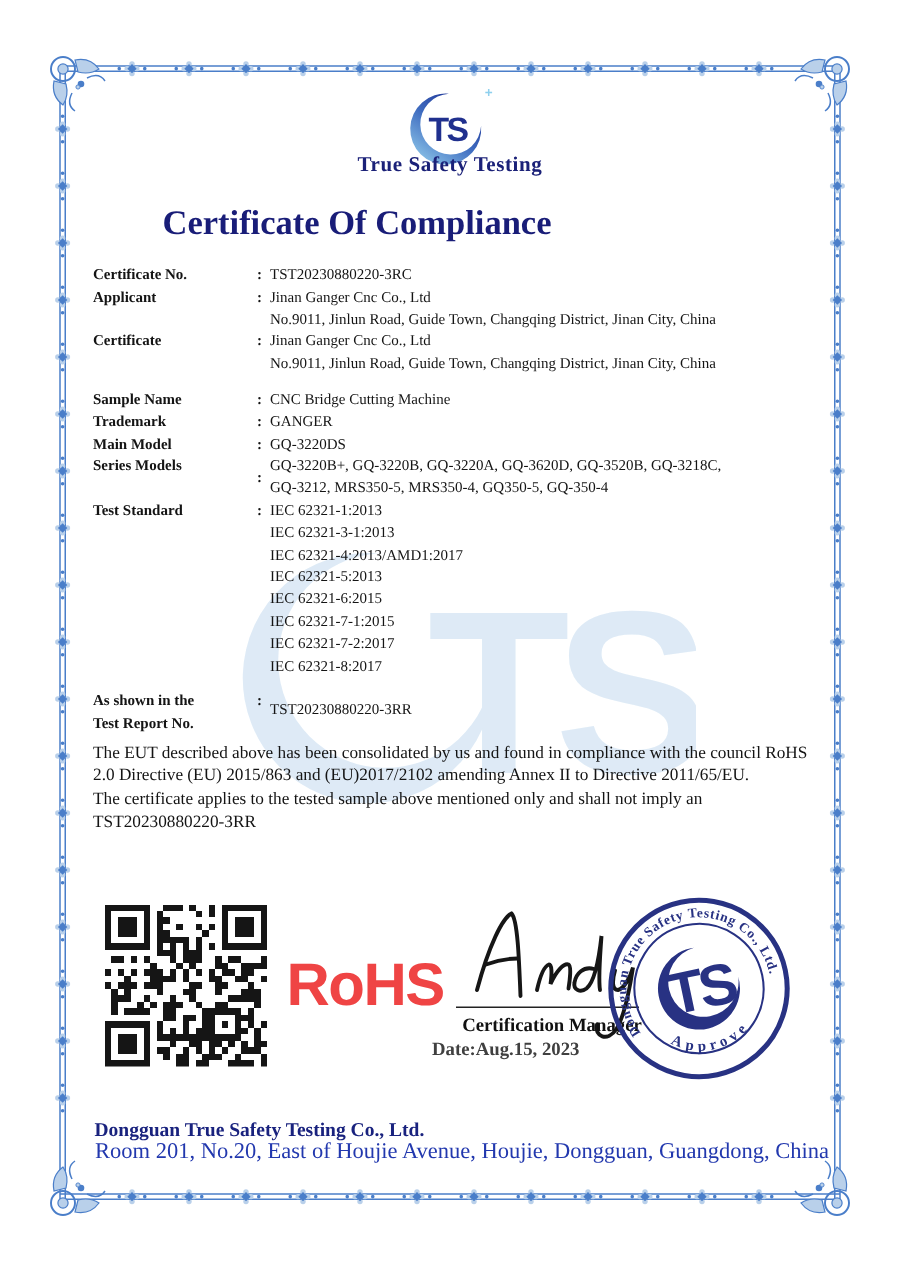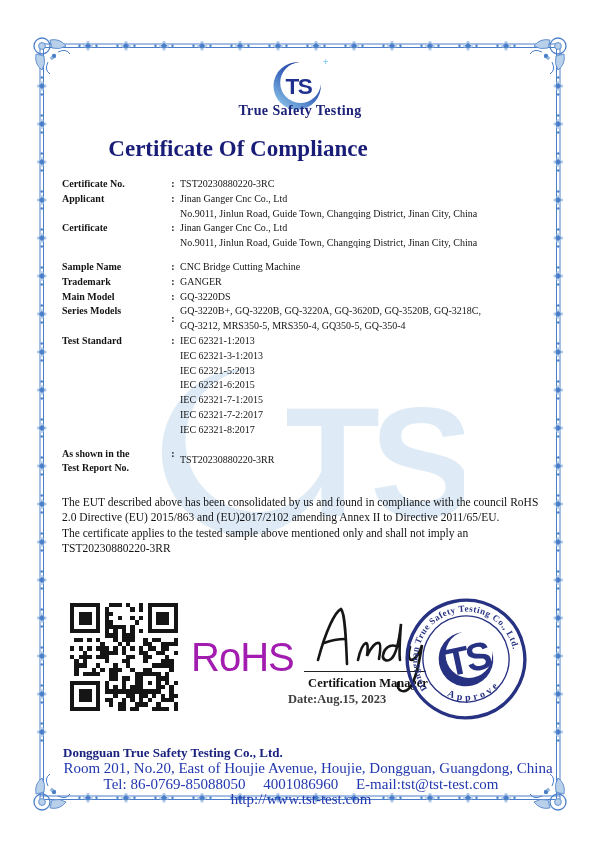--- a/index.html
+++ b/index.html
@@ -25,21 +25,21 @@
   .fcol.mid{align-self:center;}
   .fval.voff{padding-top:6px;}
 
   
   #statement{position:absolute;left:62px;top:495px;width:480px;font-size:11.5px;line-height:15.3px;color:#141414;}
   #statement .just{text-align:justify;text-align-last:justify;}
 
   
   #qr{position:absolute;left:70px;top:603px;}
   #rohs{position:absolute;left:191px;top:637px;font-family:"Liberation Sans",sans-serif;
-        font-weight:normal;font-size:40px;letter-spacing:-1px;color:#a21caf;line-height:1;}
+        font-weight:bold;font-size:40px;letter-spacing:-1px;color:#ef4444;line-height:1;}
   #sig-svg{position:absolute;left:288px;top:596px;}
   #sig-line{position:absolute;left:304px;top:671px;width:122px;border-top:1.6px solid #222;}
   #sig-role{position:absolute;left:288px;top:676px;width:160px;text-align:center;
             font-weight:bold;font-size:12.5px;color:#111;}
   #sig-date{position:absolute;left:288px;top:692px;width:150px;text-align:left;
             font-weight:bold;font-size:12.5px;color:#404040;}
   #stamp{position:absolute;left:403px;top:596px;transform:rotate(-12deg);}
 
   
   #footer{position:absolute;left:63px;top:744px;width:490px;}
@@ -733,20 +733,21 @@
         </div>
       </div>
       <div class="frow">
         <div class="flab">
           <div>Test Standard</div>
         </div>
         <div class="fcol">:</div>
         <div class="fval">
           <div>IEC 62321-1:2013</div>
           <div>IEC 62321-3-1:2013</div>
+          <div>IEC 62321-4:2013/AMD1:2017</div>
           <div>IEC 62321-5:2013</div>
           <div>IEC 62321-6:2015</div>
           <div>IEC 62321-7-1:2015</div>
           <div>IEC 62321-7-2:2017</div>
           <div>IEC 62321-8:2017</div>
         </div>
       </div>
       <div class="frow gap">
         <div class="flab">
           <div>As shown in the</div>
@@ -1110,20 +1111,14 @@
     </text>
     <g>
       <path d="M53.7 8.2 A42 42 0 1 0 91.8 46.3 A36 36 0 1 1 53.7 8.2 Z" transform="translate(29,29) scale(0.62)" style="fill:var(--stamp_navy)"></path>
       <text x="61" y="73" text-anchor="middle" style="fill:var(--stamp_navy);font-family:'Liberation Sans',sans-serif;font-weight:bold;font-size:37px;letter-spacing:-3px">TS</text>
     </g>
   </svg>
 
   <div id="footer" class="content">
     <div class="co">Dongguan True Safety Testing Co., Ltd.</div>
     <div class="ln">Room 201, No.20, East of Houjie Avenue, Houjie, Dongguan, Guangdong, China</div>
-    <div class="ln">
-      <span>Tel: 86-0769-85088050</span>
-      <span>4001086960</span>
-      <span>E-mail:tst@tst-test.com</span>
-      <span>http://www.tst-test.com</span>
-    </div>
   </div>
 </div>
 
 </body></html>

